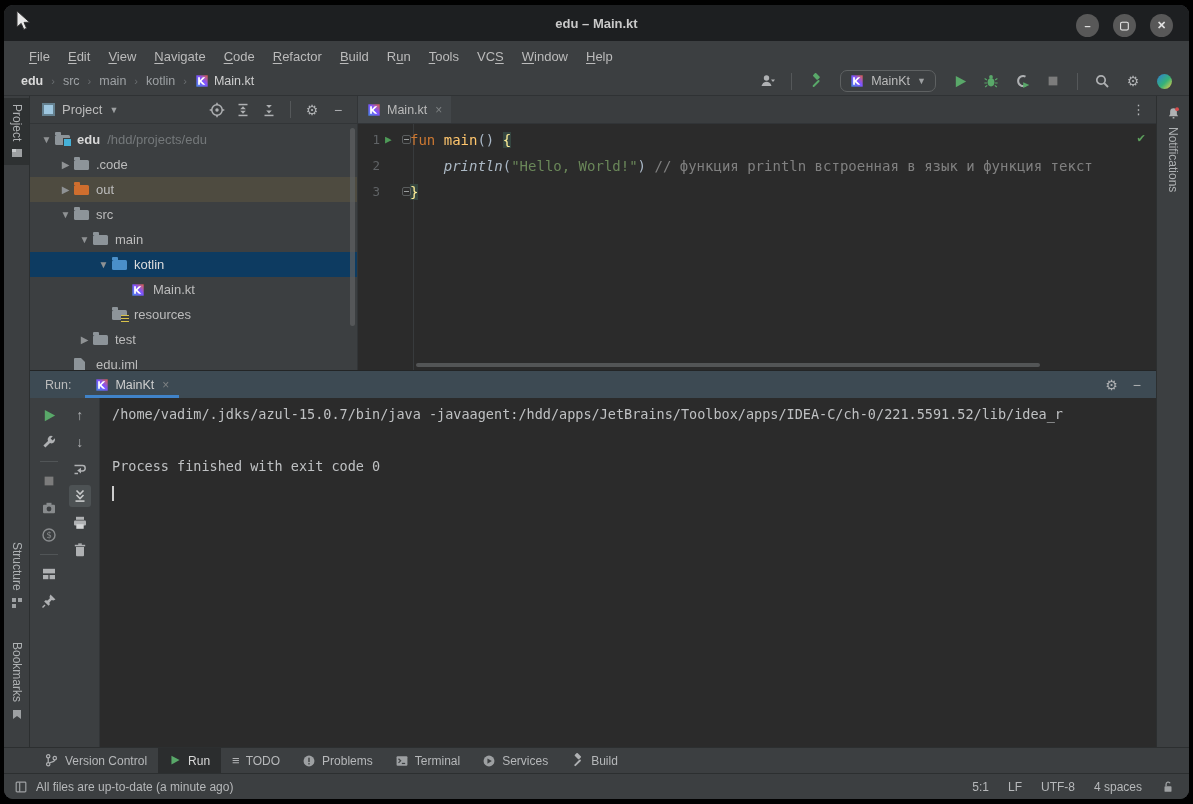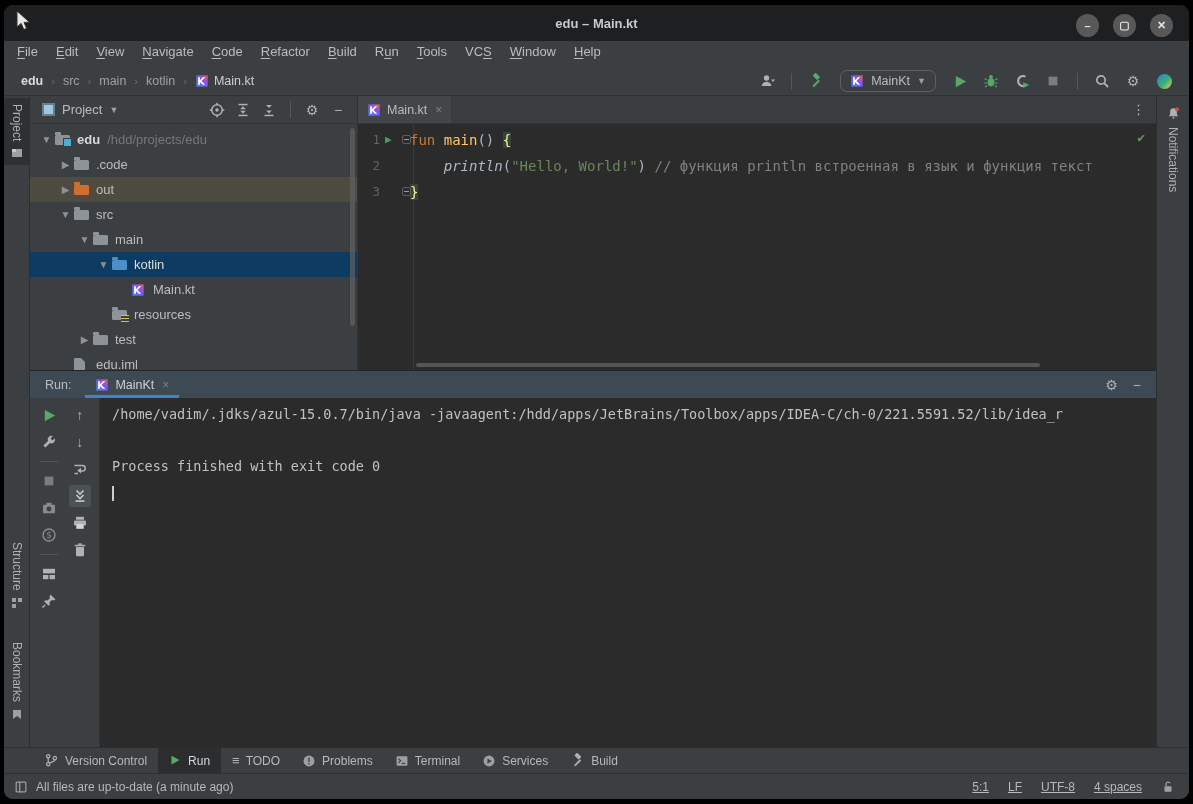--- a/index.html
+++ b/index.html
@@ -11,21 +11,21 @@
   
   .titlebar { height:36px; background:#1d1f21; position:relative; display:flex;
     align-items:center; justify-content:center; flex:none; }
   .title { color:#c9c9c9; font-weight:bold; font-size:13px; }
   .win-controls { position:absolute; right:16px; top:9px; display:flex; gap:14px; }
   .wbtn { width:23px; height:23px; border-radius:50%; background:#585858; color:#e2e2e2;
     display:flex; align-items:center; justify-content:center; font-size:11px; font-weight:bold; }
   .cursor-arrow { position:absolute; left:11px; top:5px; }
 
   
-  .menubar { height:26px; display:flex; align-items:flex-start; padding-left:4px; flex:none;
+  .menubar { height:26px; display:flex; align-items:flex-end; padding-left:16px; flex:none;
     font-size:13px; color:#bbb; }
   .menu-item { padding:3px 9px; cursor:default; }
   .mn { text-decoration:underline; text-underline-offset:2px; }
 
   
   .toolbar-row { height:29px; display:flex; align-items:center; padding:0 12px 0 17px;
     flex:none; border-bottom:1px solid #2f3234; }
   .breadcrumbs { display:flex; align-items:center; gap:8px; font-size:12.5px; color:#9da1a4; }
   .crumb.bold { color:#dadada; font-weight:bold; }
   .crumb.last { color:#cfcfcf; display:flex; align-items:center; gap:5px; }
@@ -139,21 +139,21 @@
     vertical-align:middle; }
 
   
   .bottom-bar { height:26px; background:#3c3f41; border-top:1px solid #2c2f30; display:flex;
     align-items:stretch; padding-left:29px; flex:none; font-size:12px; color:#b6b8ba; }
   .btab { display:flex; align-items:center; gap:6px; padding:0 11px; }
   .btab.active { background:#2b2d2e; color:#d8d8d8; }
   .status-bar { height:26px; background:#3c3f41; border-top:1px solid #2c2f30; display:flex;
     align-items:center; padding:0 14px 0 10px; font-size:12px; color:#b6b8ba; flex:none;
     gap:8px; }
-  .status-right { margin-left:auto; display:flex; align-items:center; gap:19px;text-decoration:underline; }
+  .status-right { margin-left:auto; display:flex; align-items:center; gap:19px; }
 
   .ic { display:inline-flex; align-items:center; justify-content:center; }
   .ic svg { display:block; }
   .txt-ic { font-size:14px; color:#afb1b3; line-height:1; }
 </style>
 </head>
 <body>
 
 <div class="window">
 

